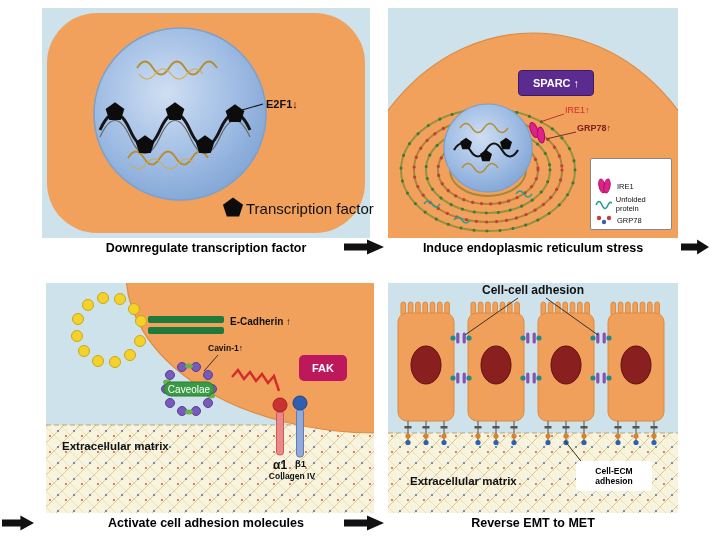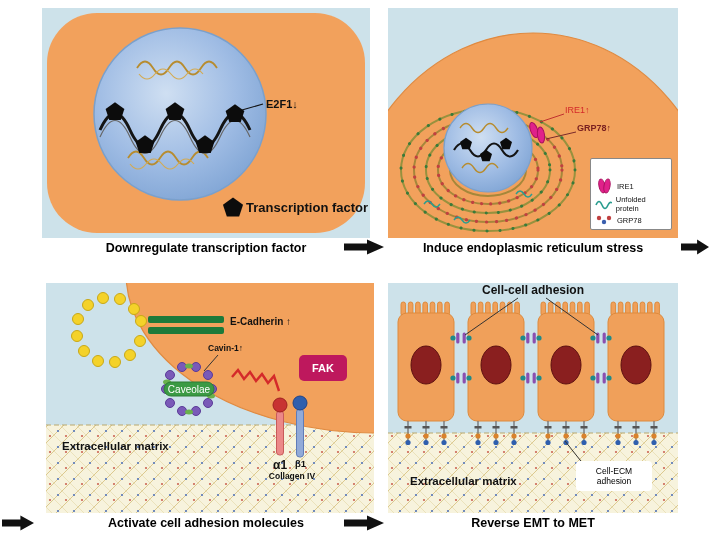--- a/index.html
+++ b/index.html
@@ -7,21 +7,21 @@
   .panel{position:absolute;}
   .panel>svg{position:absolute;left:0;top:0;display:block;}
   .lbl{position:absolute;color:#111;white-space:nowrap;line-height:1.1;}
   .caption{position:absolute;text-align:center;font-weight:bold;font-size:12.5px;color:#000;}
   .arrow{position:absolute;}
   .badge{position:absolute;display:flex;align-items:center;justify-content:center;background:#5b2b8f;color:#fff;font-weight:bold;font-size:11px;border-radius:4px;border:1px solid #3e1a66;}
   .legendbox{position:absolute;background:#fff;border:1px solid #888;border-radius:2px;display:flex;flex-direction:column;justify-content:space-around;padding:18px 4px;box-sizing:border-box;}
   .legendrow{display:flex;align-items:center;gap:4px;}
   .legendrow .txt{font-size:7.5px;color:#111;}
   .fakbox{position:absolute;background:#be185d;color:#fff;font-weight:bold;font-size:11px;display:flex;align-items:center;justify-content:center;border-radius:5px;}
-  .whitebox{position:absolute;background:#fff;border-radius:4px;color:#000;font-weight:normal;font-size:8.5px;text-align:center;display:flex;align-items:center;justify-content:center;padding:2px 4px;box-sizing:border-box;}
+  .whitebox{position:absolute;background:#fff;border-radius:4px;color:#000;font-weight:bold;font-size:8.5px;text-align:center;display:flex;align-items:center;justify-content:center;padding:2px 4px;box-sizing:border-box;}
   .pill-text{position:absolute;color:#fff;font-weight:normal;font-size:10px;display:flex;align-items:center;justify-content:center;}
 </style>
 </head>
 <body>
 
 <div class="panel" style="left:42px;top:8px;width:328px;height:230px">
   <svg width="328" height="230" viewBox="0 0 328 230">
     <defs>
       <radialGradient id="nuc1" cx="42%" cy="38%" r="68%">
         <stop offset="0%" stop-color="#cfdff2"></stop>
@@ -45,21 +45,21 @@
       <use href="#penta1" transform="translate(73,104) scale(1.4)"></use>
       <use href="#penta1" transform="translate(103,137) scale(1.4)"></use>
       <use href="#penta1" transform="translate(133,104) scale(1.4)"></use>
       <use href="#penta1" transform="translate(163,137) scale(1.4)"></use>
       <use href="#penta1" transform="translate(193,106) scale(1.4)"></use>
     </g>
     <line x1="200" y1="102" x2="221" y2="96" stroke="#111" stroke-width="1.2"></line>
     <use href="#penta1" transform="translate(191,200) scale(1.5)" fill="#0c0c0c"></use>
   </svg>
   <div class="lbl" style="left:224px;top:90px;font-size:11px;font-weight:bold">E2F1↓</div>
-  <div class="lbl" style="left:204px;top:193px;font-size:13px;font-weight:bold">Transcription factor</div>
+  <div class="lbl" style="left:204px;top:193px;font-size:15px;font-weight:normal">Transcription factor</div>
 </div>
 <div class="caption" style="left:42px;top:241px;width:328px">Downregulate transcription factor</div>
 
 <div class="panel" style="left:388px;top:8px;width:290px;height:230px">
   <svg width="290" height="230" viewBox="0 0 290 230">
     <defs>
       <radialGradient id="nuc2" cx="42%" cy="38%" r="68%">
         <stop offset="0%" stop-color="#cfdff2"></stop>
         <stop offset="60%" stop-color="#9fbce4"></stop>
         <stop offset="100%" stop-color="#7fa4d4"></stop>
@@ -95,20 +95,21 @@
       <use href="#penta2" transform="translate(98,148) scale(0.9)"></use>
       <use href="#penta2" transform="translate(118,136) scale(0.9)"></use>
     </g>
     <g>
       <ellipse cx="146" cy="122" rx="3.5" ry="8" transform="rotate(-20 146 122)" fill="#e0218a" stroke="#a8105e"></ellipse>
       <ellipse cx="153" cy="127" rx="3.5" ry="8" transform="rotate(-8 153 127)" fill="#e0218a" stroke="#a8105e"></ellipse>
     </g>
     <line x1="152" y1="114" x2="176" y2="106" stroke="#c03030" stroke-width="1"></line>
     <line x1="158" y1="131" x2="188" y2="124" stroke="#7a2a2a" stroke-width="1"></line>
   </svg>
+  <div class="badge" style="left:130px;top:62px;width:74px;height:24px">SPARC ↑</div>
   <div class="lbl" style="left:177px;top:98px;font-size:9px;font-weight:normal;color:#d42a2a">IRE1↑</div>
   <div class="lbl" style="left:189px;top:116px;font-size:9px;font-weight:bold;color:#7a2020">GRP78↑</div>
   <div class="legendbox" style="left:202px;top:150px;width:82px;height:72px">
     <div class="legendrow">
       <svg width="18" height="18">
         <ellipse cx="7" cy="9" rx="3" ry="7" transform="rotate(-12 7 9)" fill="#e0218a" stroke="#a8105e"></ellipse>
         <ellipse cx="12" cy="9" rx="3" ry="7" transform="rotate(10 12 9)" fill="#e0218a" stroke="#a8105e"></ellipse>
       </svg>
       <span class="txt">IRE1</span>
     </div>

